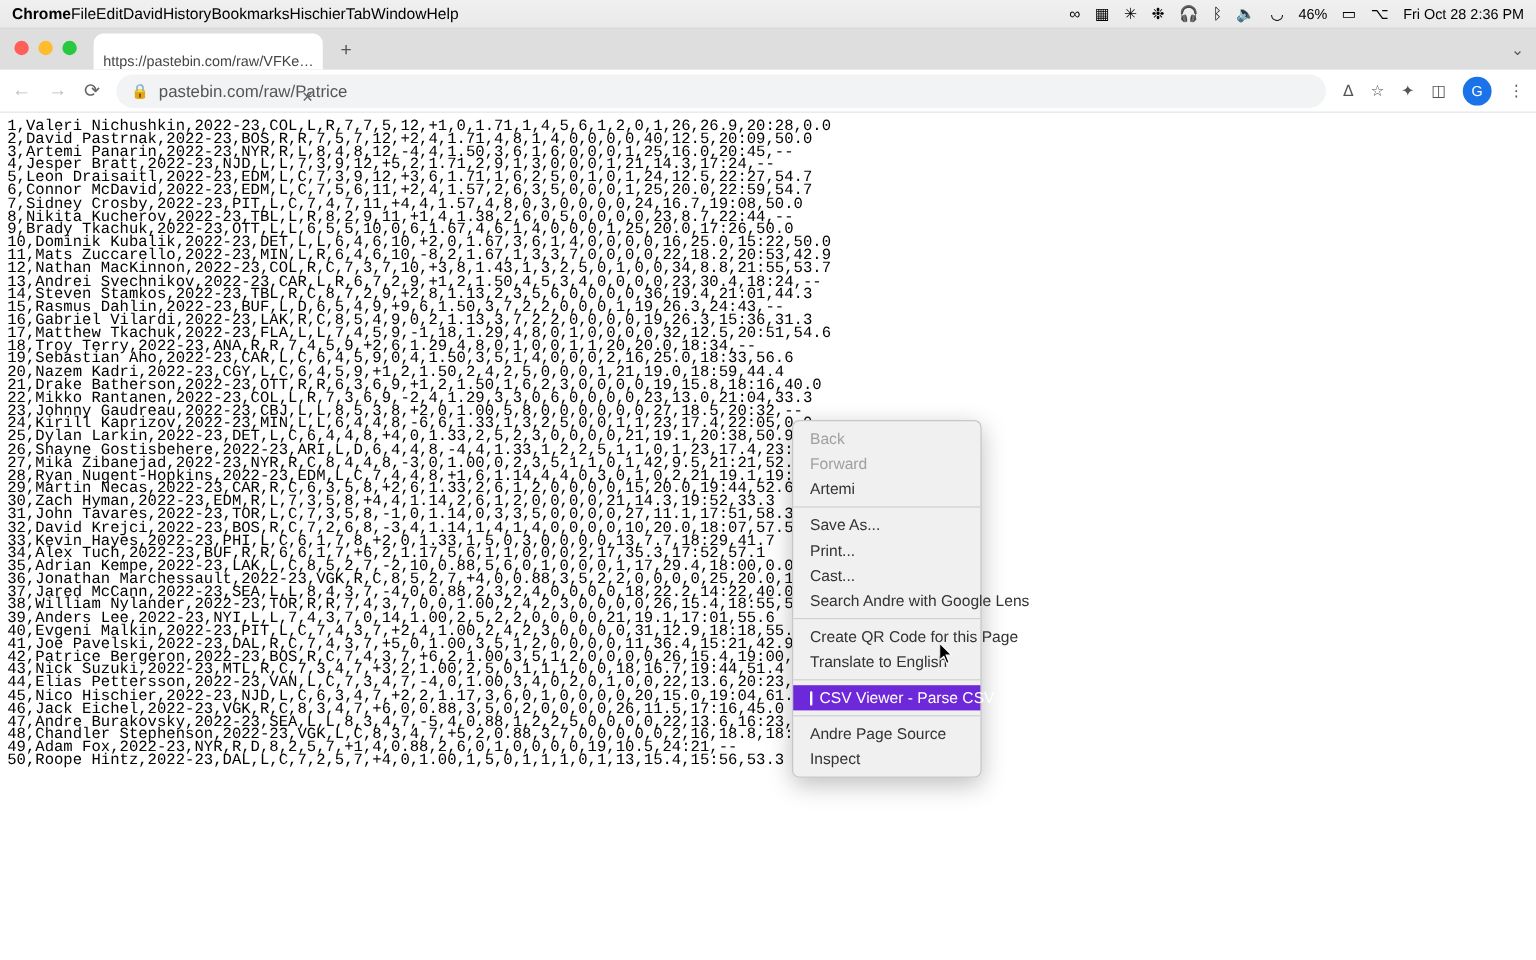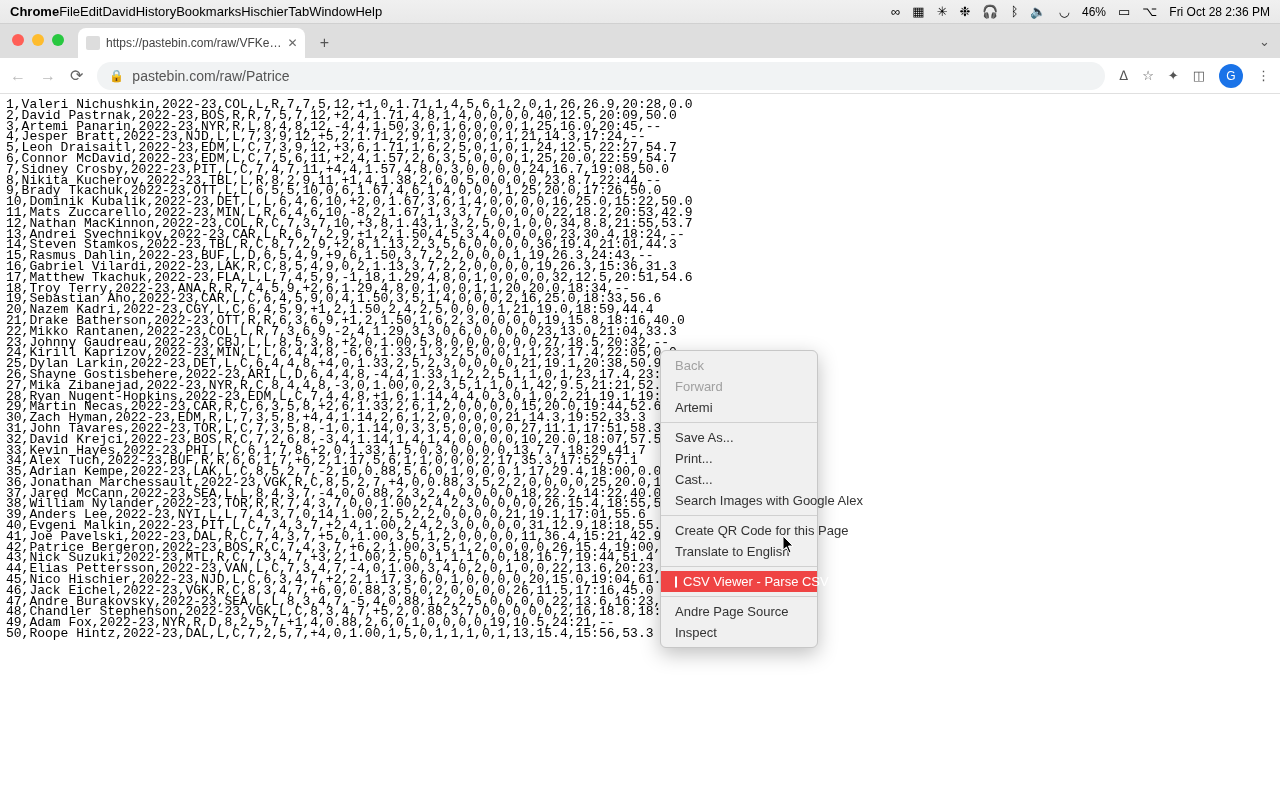--- a/index.html
+++ b/index.html
@@ -58,22 +58,23 @@
   .tab {
     margin-left: 70px;
     background: #fff;
     border-radius: 8px 8px 0 0;
     height: 30px;
     min-width: 170px;
     display: flex;
     align-items: center;
     padding: 0 8px;
     font-size: 12px;
-    gap: 6px;
+    gap: 16px;
     color:#444;
+    flex-direction:column;
   }
   .tab .favicon {
     width: 14px;
     height: 14px;
     background: #ddd;
     border-radius: 2px;
   }
   .tab .close {
     margin-left: auto;
     font-size: 12px;
@@ -170,21 +171,21 @@
     align-items: center;
     gap: 6px;
   }
   .context-menu .item.disabled { color: #a0a0a0; }
   .context-menu .sep {
     height: 1px;
     background: #d0d0d0;
     margin: 4px 0;
   }
   .context-menu .item.highlight {
-    background: #ef4444;
+    background: #6d28d9;
     color: #fff;
   }
   .context-menu .item.highlight .ext-icon {
     background: #4a90ff;
     border-color: #fff;
   }
   .ext-icon {
     width: 12px; height: 12px;
     background: #4aa3ff;
     border: 1px solid #2a7edb;
@@ -322,21 +323,21 @@
 50,Roope Hintz,2022-23,DAL,L,C,7,2,5,7,+4,0,1.00,1,5,0,1,1,1,0,1,13,15.4,15:56,53.3</pre>
 
   <div class="context-menu">
     <div class="item disabled">Back</div>
     <div class="item disabled">Forward</div>
     <div class="item">Artemi</div>
     <div class="sep"></div>
     <div class="item">Save As...</div>
     <div class="item">Print...</div>
     <div class="item">Cast...</div>
-    <div class="item">Search Images with Google Alex</div>
+    <div class="item">Search Andre with Google Lens</div>
     <div class="sep"></div>
     <div class="item">Create QR Code for this Page</div>
     <div class="item">Translate to English</div>
     <div class="sep"></div>
     <div class="item highlight">
       <span class="ext-icon"></span>
       <span>CSV Viewer - Parse CSV</span>
     </div>
     <div class="sep"></div>
     <div class="item">Andre Page Source</div>

